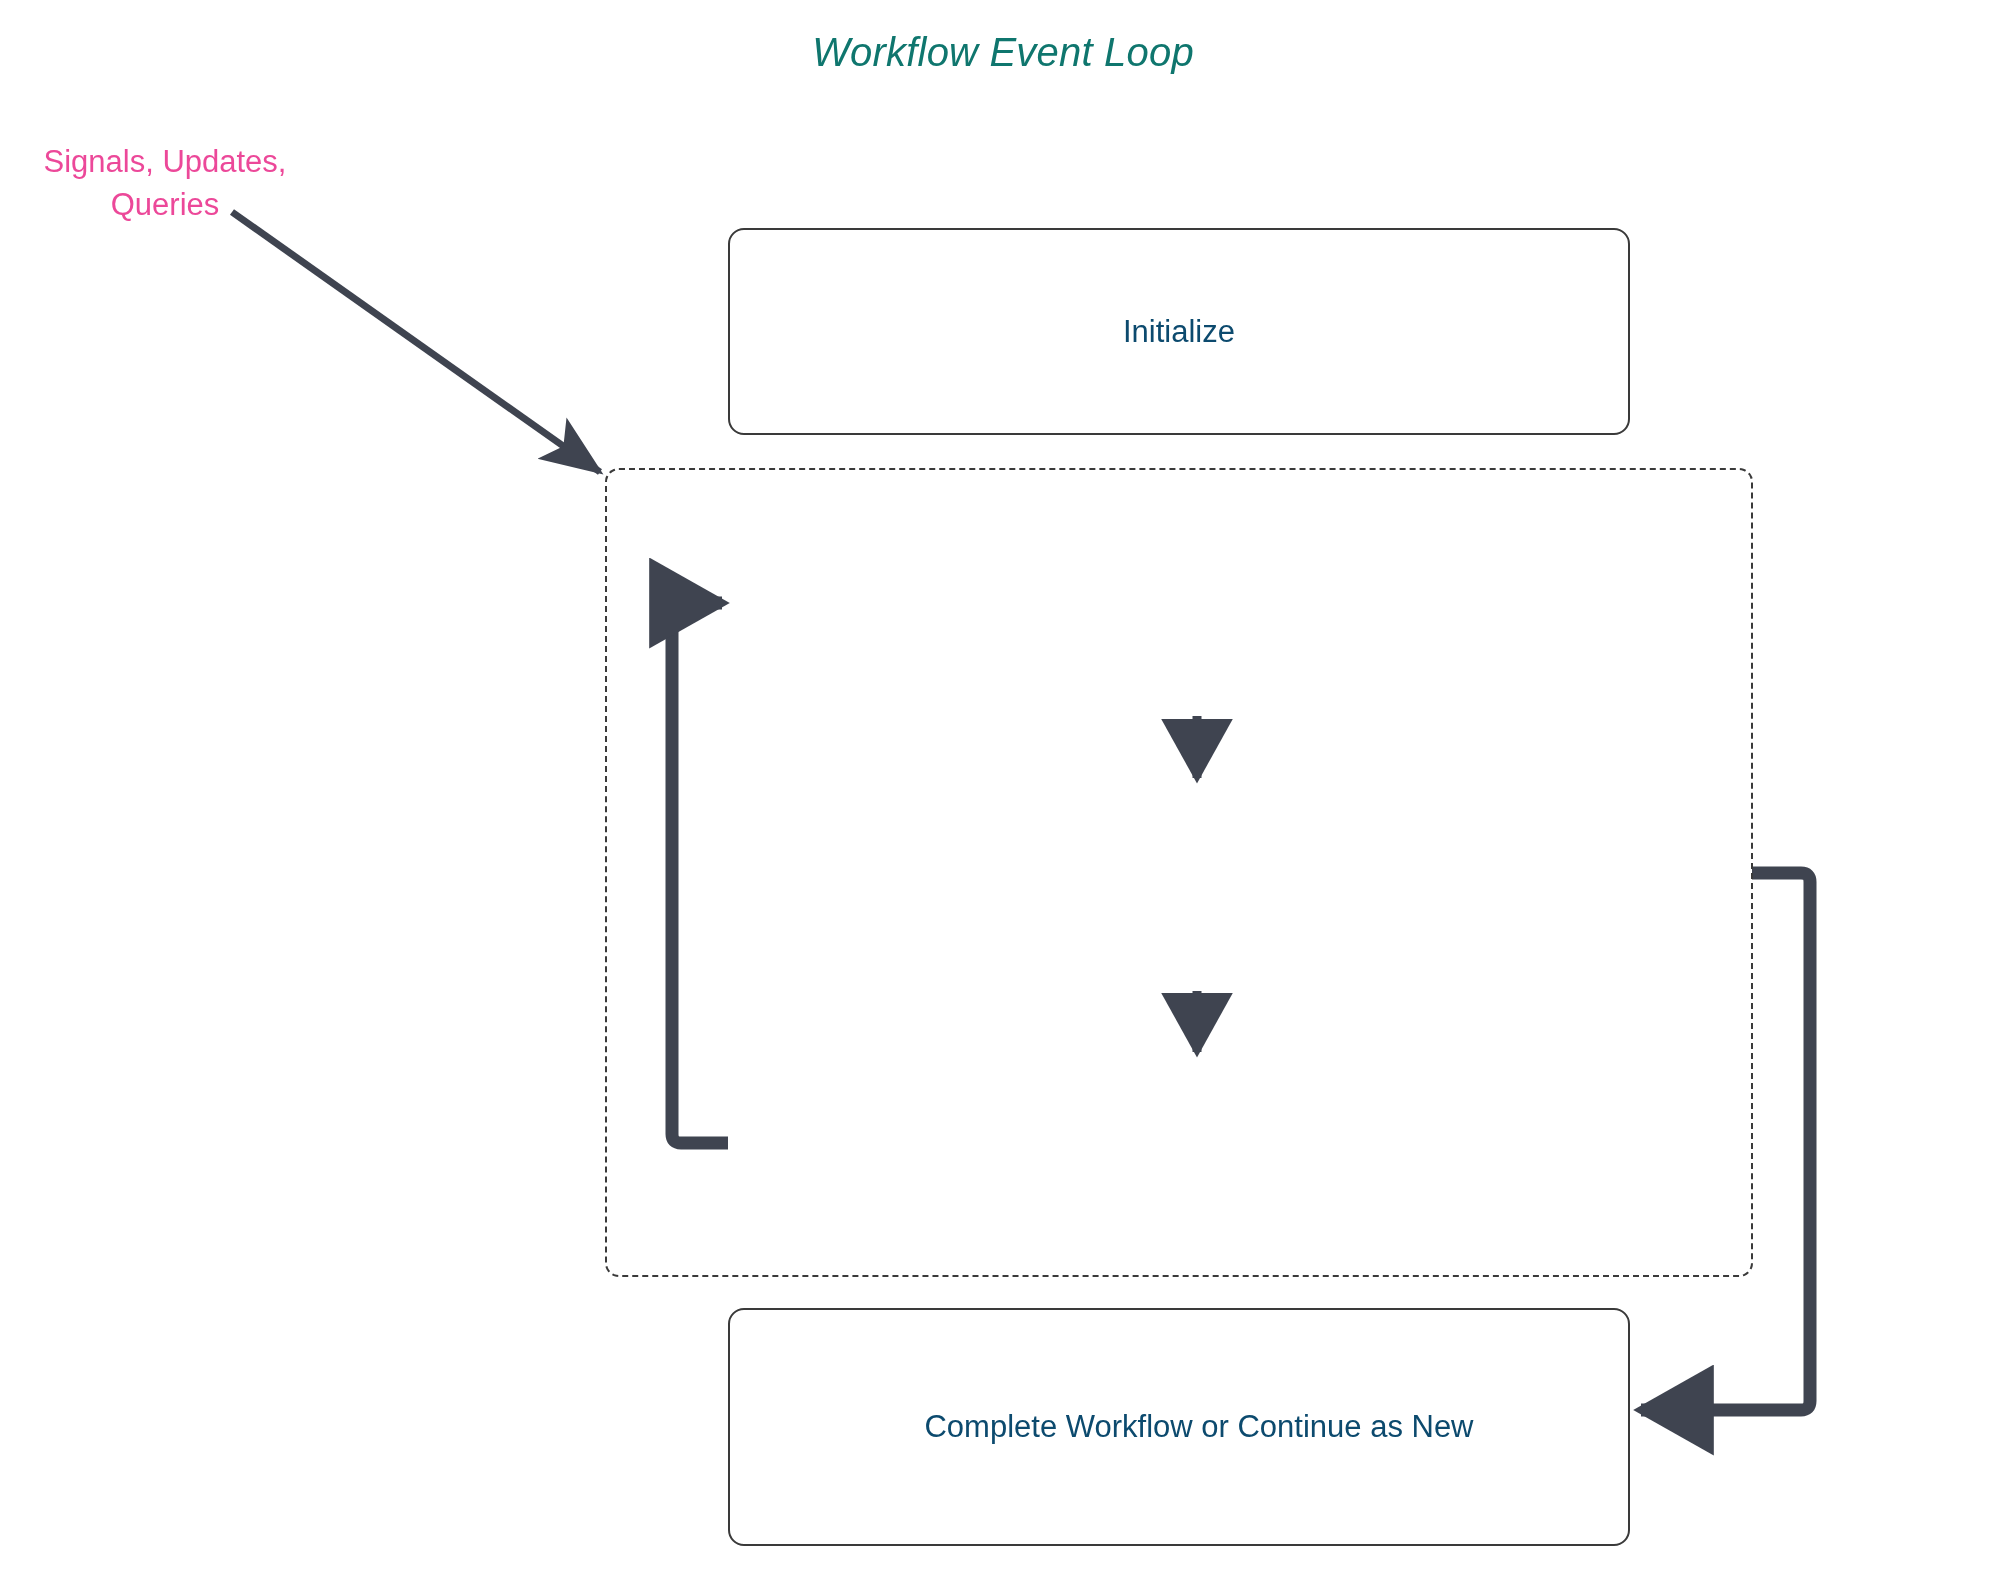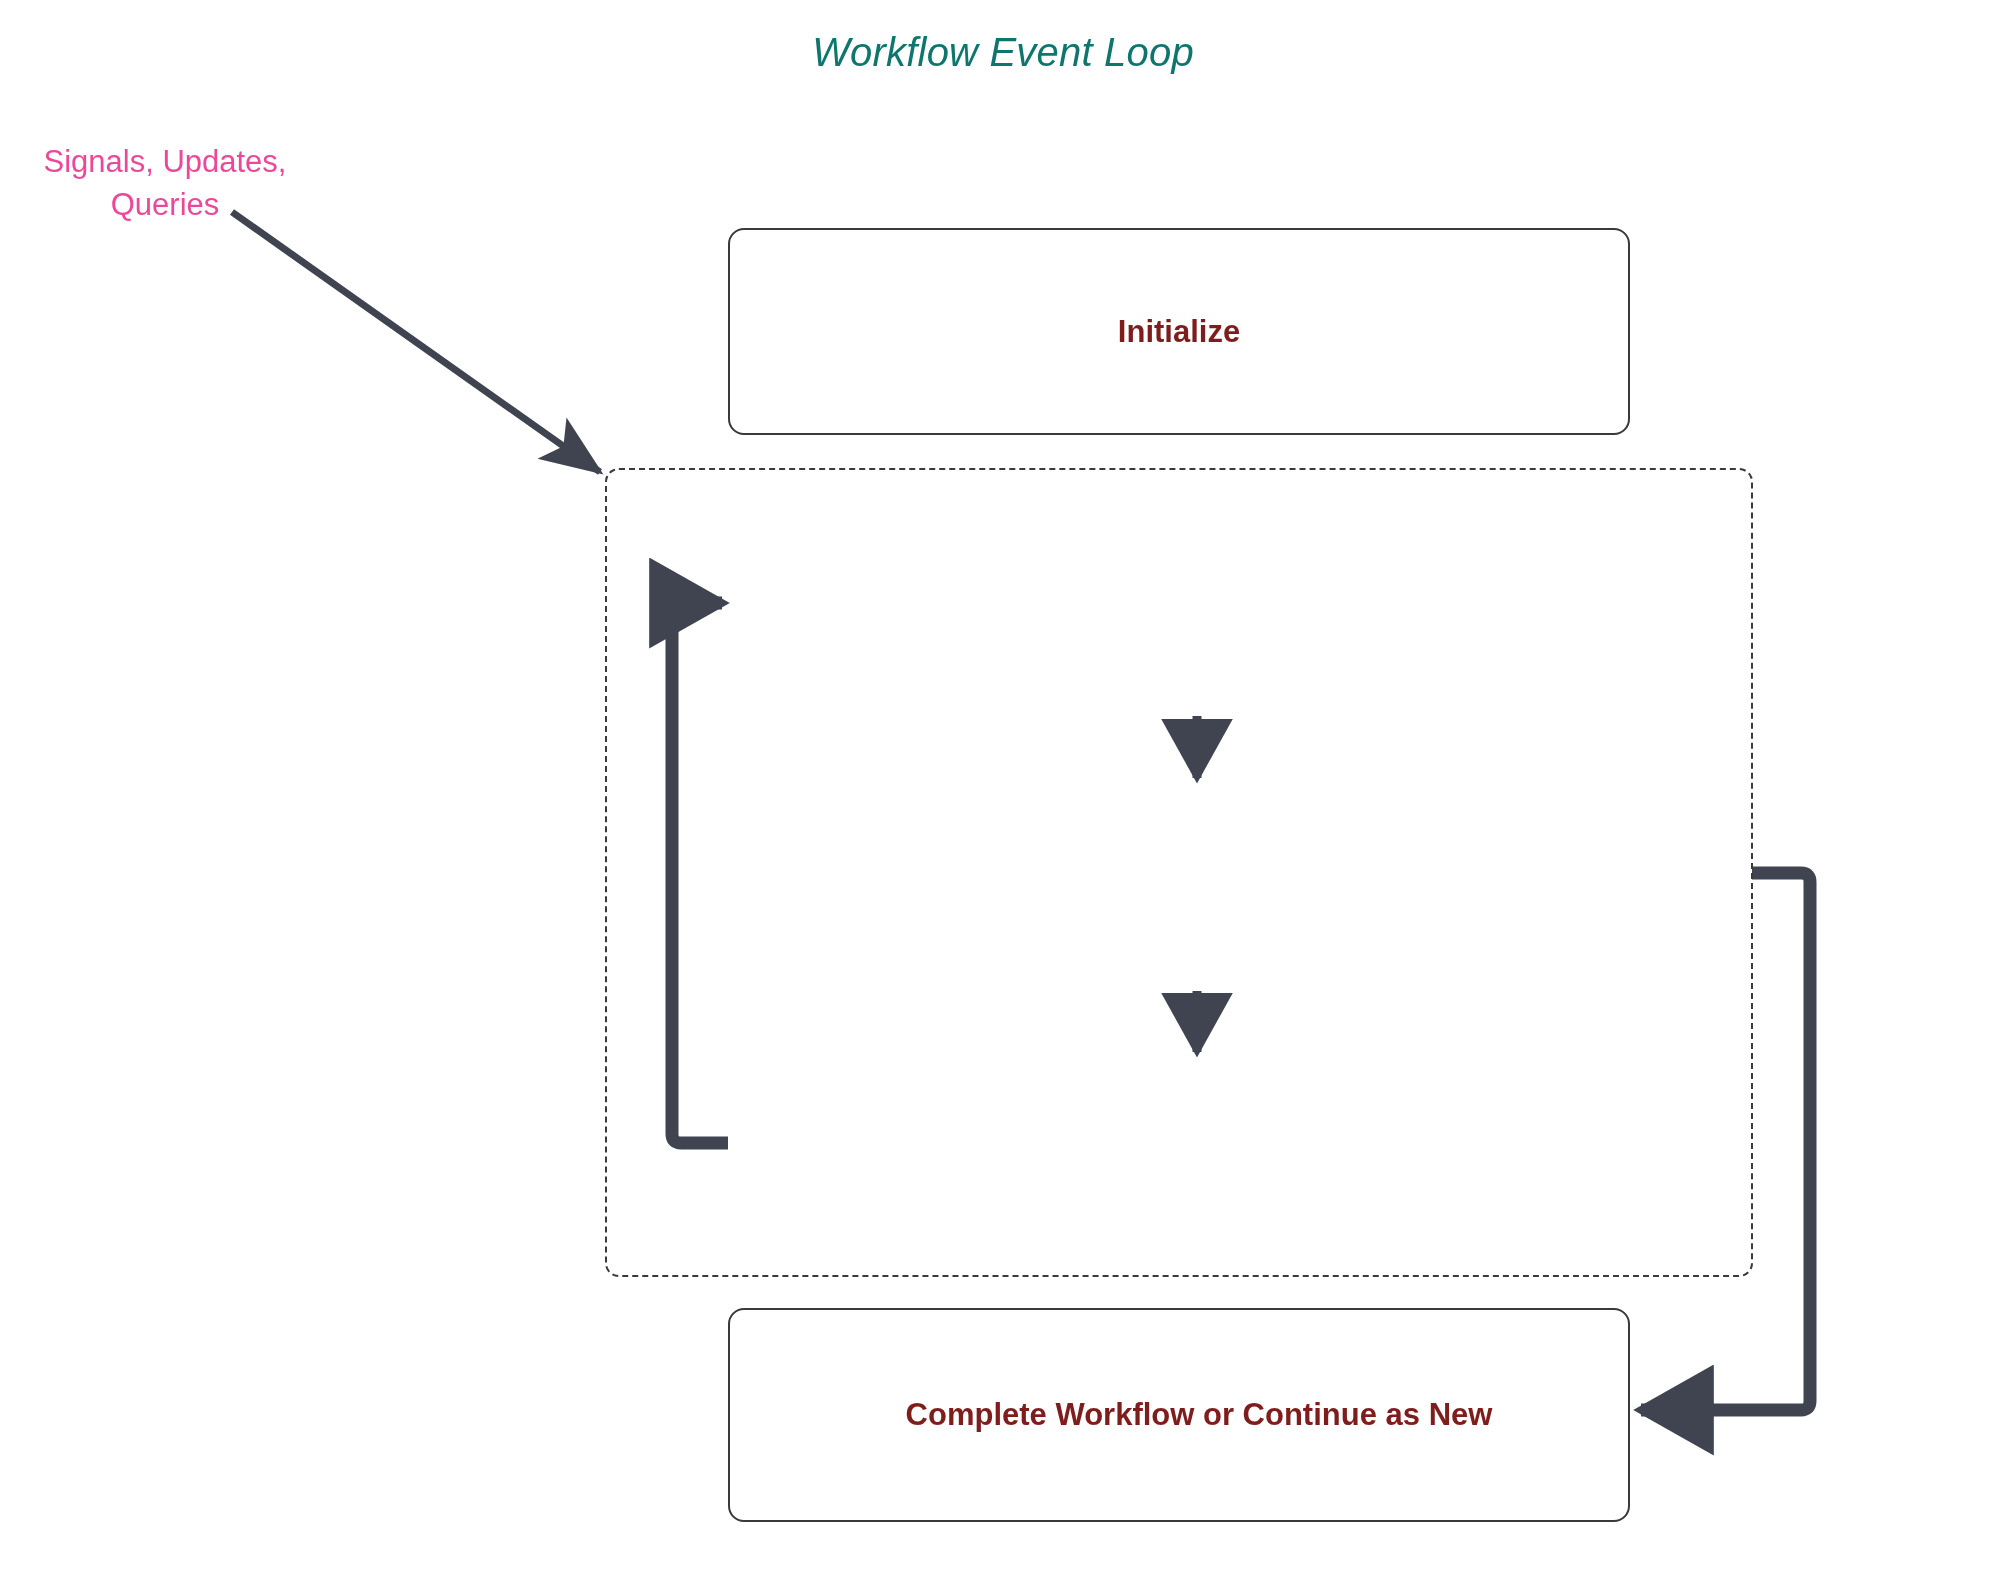--- a/index.html
+++ b/index.html
@@ -58,29 +58,28 @@
   .node {
     position: absolute;
     box-sizing: border-box;
     border: 2px solid #3a3a3a;
     border-radius: 16px;
     background: #ffffff;
     display: flex;
     align-items: center;
     justify-content: center;
     font-size: 31px;
-    color: #7f1d1d;
+    color: #0c4a6e;
     text-align: center;
-    font-weight: bold;
   }
   .node-initialize      { left: 728px;  top: 228px;  width: 902px; height: 207px; }
   .node-progress-signals{ left: 728px;  top: 508px;  width: 902px; height: 207px; }
   .node-progress-wf     { left: 728px;  top: 783px;  width: 902px; height: 207px; }
   .node-execute-queries { left: 728px;  top: 1057px; width: 902px; height: 207px; }
-  .node-complete        { left: 728px;  top: 1308px; width: 902px; height: 214px; padding-left: 40px; }
+  .node-complete        { left: 728px;  top: 1308px; width: 902px; height: 238px; padding-left: 40px; }
 
   
   #edges {
     position: absolute;
     left: 0;
     top: 0;
     width: 2006px;
     height: 1576px;
     pointer-events: none;
   }

